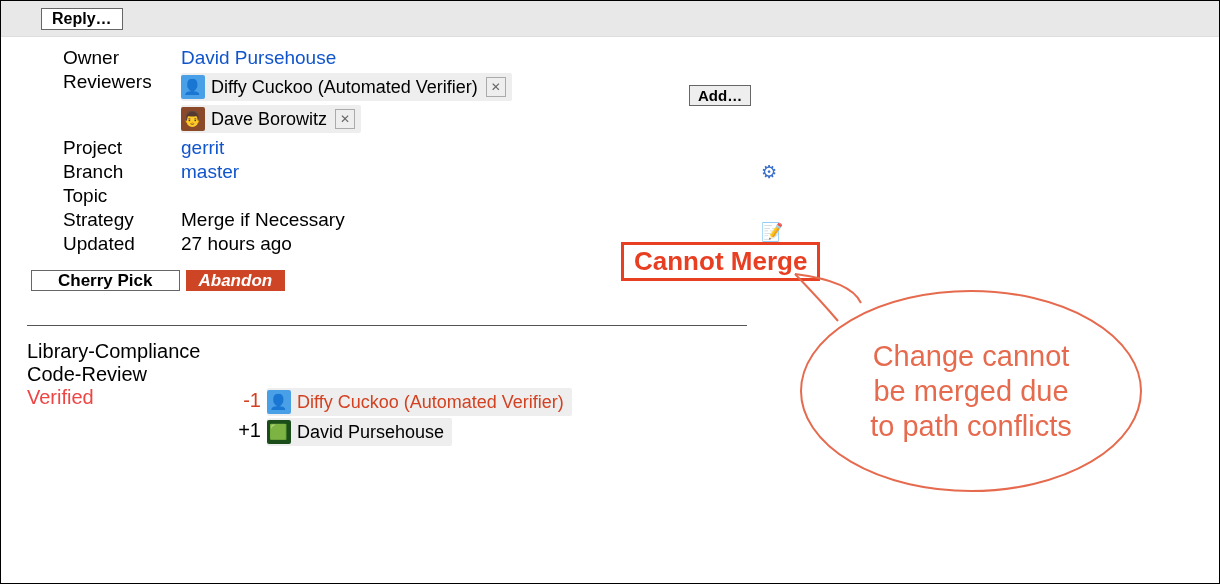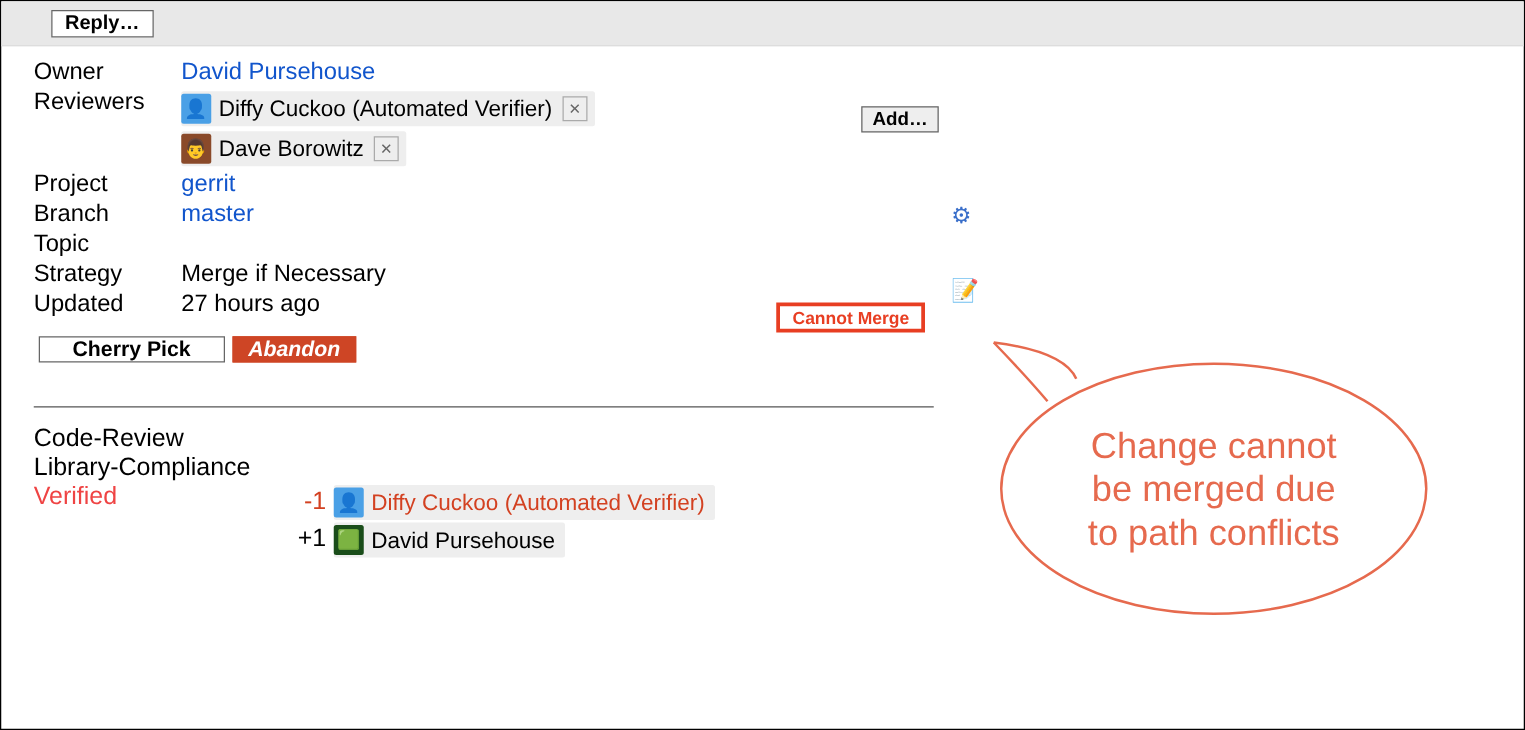--- a/index.html
+++ b/index.html
@@ -29,20 +29,21 @@
     cursor:pointer;
     margin-left:30px;
   }
   .content{
     padding:10px 20px 10px 26px;
   }
   .row{
     display:flex;
     align-items:flex-start;
     margin-bottom:2px;
+    margin-left:36px;
   }
   .label{
     width:118px;
     flex:none;
     color:#000;
   }
   .value{
     flex:1;
   }
   .link{
@@ -108,21 +109,21 @@
     font-size:18px;
     cursor:pointer;
   }
   .cannot-merge{
     position:absolute;
     left:620px;
     top:241px;
     border:3px solid #e83e22;
     color:#e83e22;
     font-weight:bold;
-    font-size:14px;
+    font-size:26px;
     padding:1px 10px;
     background:#fff;
   }
   .action-row{
     margin:14px 0 4px 4px;
   }
   .action-row .cherry{
     border:1px solid #666;
     background:#fff;
     font-weight:bold;
@@ -237,22 +238,22 @@
     <div class="value">27 hours ago</div>
   </div>
 
   <div class="action-row">
     <span class="cherry">Cherry Pick</span><span class="abandon">Abandon</span>
   </div>
 
   <hr class="sep">
 
   <div class="review-table">
+    <div><span class="rlabel">Library-Compliance</span></div>
     <div><span class="rlabel">Code-Review</span></div>
-    <div><span class="rlabel">Library-Compliance</span></div>
     <div style="display:flex;">
       <span class="rlabel verified">Verified</span>
       <span id="votes-container" style="display:inline-block;">
           <div class="vrow"><span style="display:inline-block;width:34px;text-align:right;margin-right:6px;color:#d34121;">-1</span><span class="voter-chip">
               <span class="avatar" style="background:#4aa0e6">👤</span>
               <span style="color:#d34121;">Diffy Cuckoo (Automated Verifier)</span>
             </span></div>
           <div class="vrow"><span style="display:inline-block;width:34px;text-align:right;margin-right:6px;">+1</span><span class="voter-chip">
               <span class="avatar" style="background:#1a4d1a">🟩</span>
               <span style="">David Pursehouse</span>

